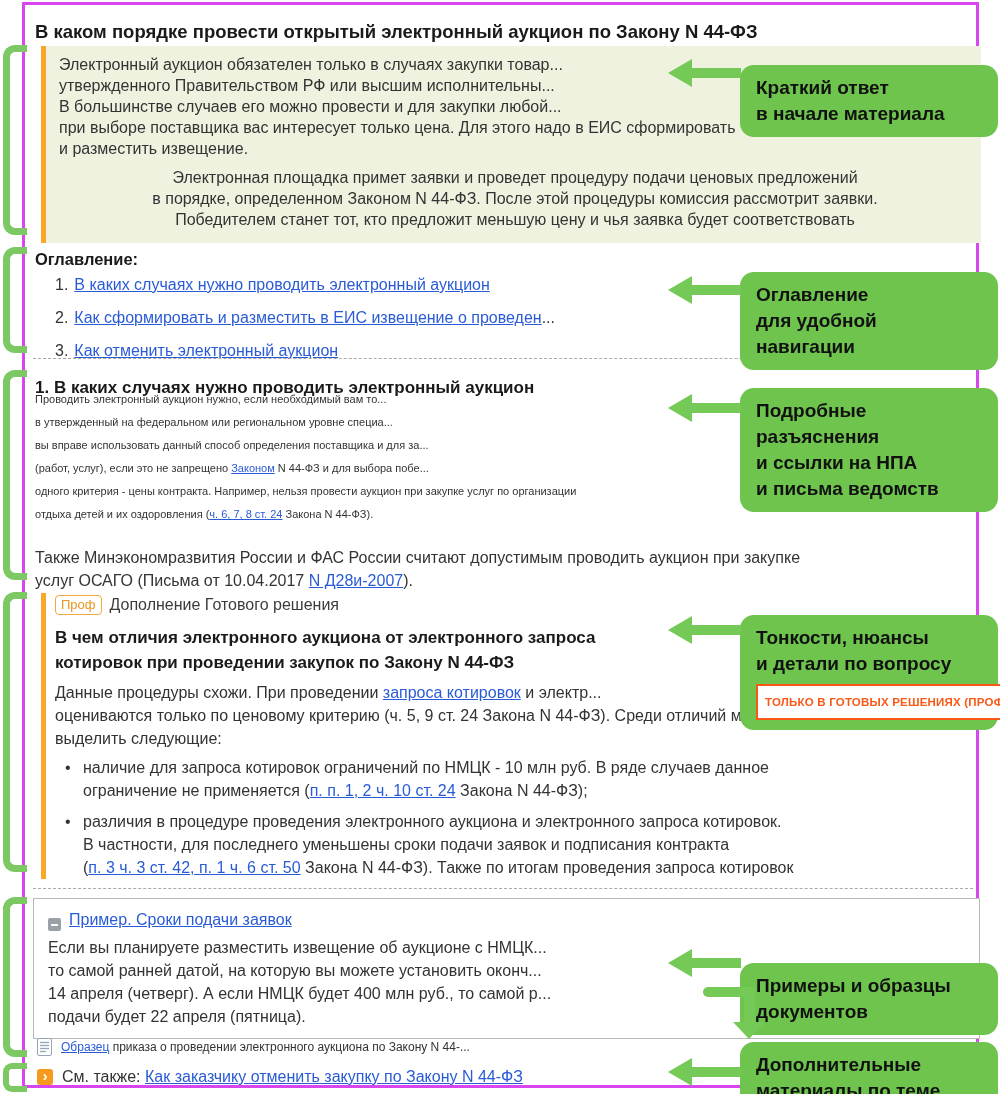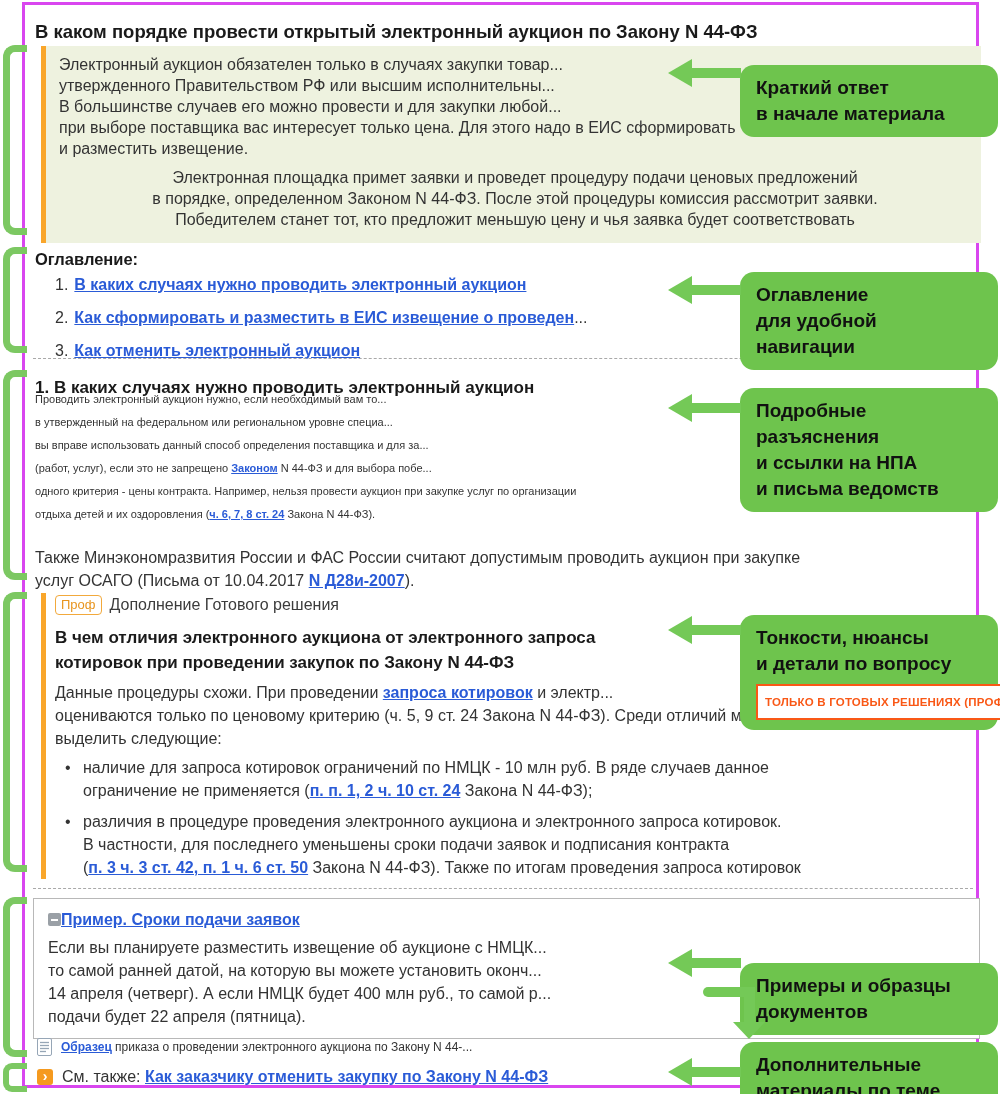--- a/index.html
+++ b/index.html
@@ -43,34 +43,34 @@
   .prof-heading{position:absolute;left:9px;top:32px;font-size:17px;font-weight:700;line-height:25px;color:#1a1a1a;}
   .prof-intro{position:absolute;left:9px;top:88px;font-size:16px;line-height:23px;}
   .prof-bullets{position:absolute;left:9px;top:163px;margin:0;padding:0;list-style:none;}
   .prof-bullets li{position:relative;padding-left:28px;font-size:16px;line-height:23px;margin-bottom:8px;}
   .bullet-marker{position:absolute;left:10px;top:0;color:#333;}
   
   .example{
     left:8px;top:893px;width:917px;border:1px solid #b8b8b8;background:#fff;
     padding:9px 14px 10px 14px;font-size:16px;line-height:23px;
   }
-  .example-head{margin-bottom:5px;display:flex;align-items:center;}
+  .example-head{margin-bottom:5px;display:flex;align-items:flex-end;gap:8px;}
   .minus-icon{width:13px;height:13px;background:#9aa0a6;border-radius:2px;position:relative;flex:none;}
   .minus-icon::after{content:"";position:absolute;left:3px;top:5.5px;width:7px;height:2px;background:#fff;}
   .example-body{color:#333;}
   
   .row-obrazec{left:12px;top:1033px;font-size:12px;display:flex;align-items:center;gap:9px;}
   .row-seealso{left:12px;top:1063px;font-size:16px;display:flex;align-items:center;gap:9px;}
   .chevron-icon{
     width:16px;height:16px;background:#f59a1f;border-radius:3px;color:#fff;flex:none;
     font-weight:700;font-size:14px;line-height:15px;text-align:center;
   }
   .doc-icon{flex:none;display:block;}
   
-  .lnk{color:#2a5bd7;text-decoration:underline;cursor:pointer;font-weight:bold;}
+  .lnk{color:#2a5bd7;text-decoration:underline;cursor:pointer;}
   
   .callout{
     position:absolute;left:740px;width:226px;background:#6ec44d;border-radius:14px;
     padding:10px 16px;font-size:19px;line-height:26px;font-weight:700;color:#111;
     white-space:pre-line;z-index:6;margin-top:30px;
   }
   .prof-only-badge{
     display:inline-block;background:#fff;border:2px solid #f95816;color:#f95816;
     font-size:11.5px;font-weight:700;padding:3px 7px;margin-top:7px;white-space:nowrap;
     letter-spacing:.2px;

